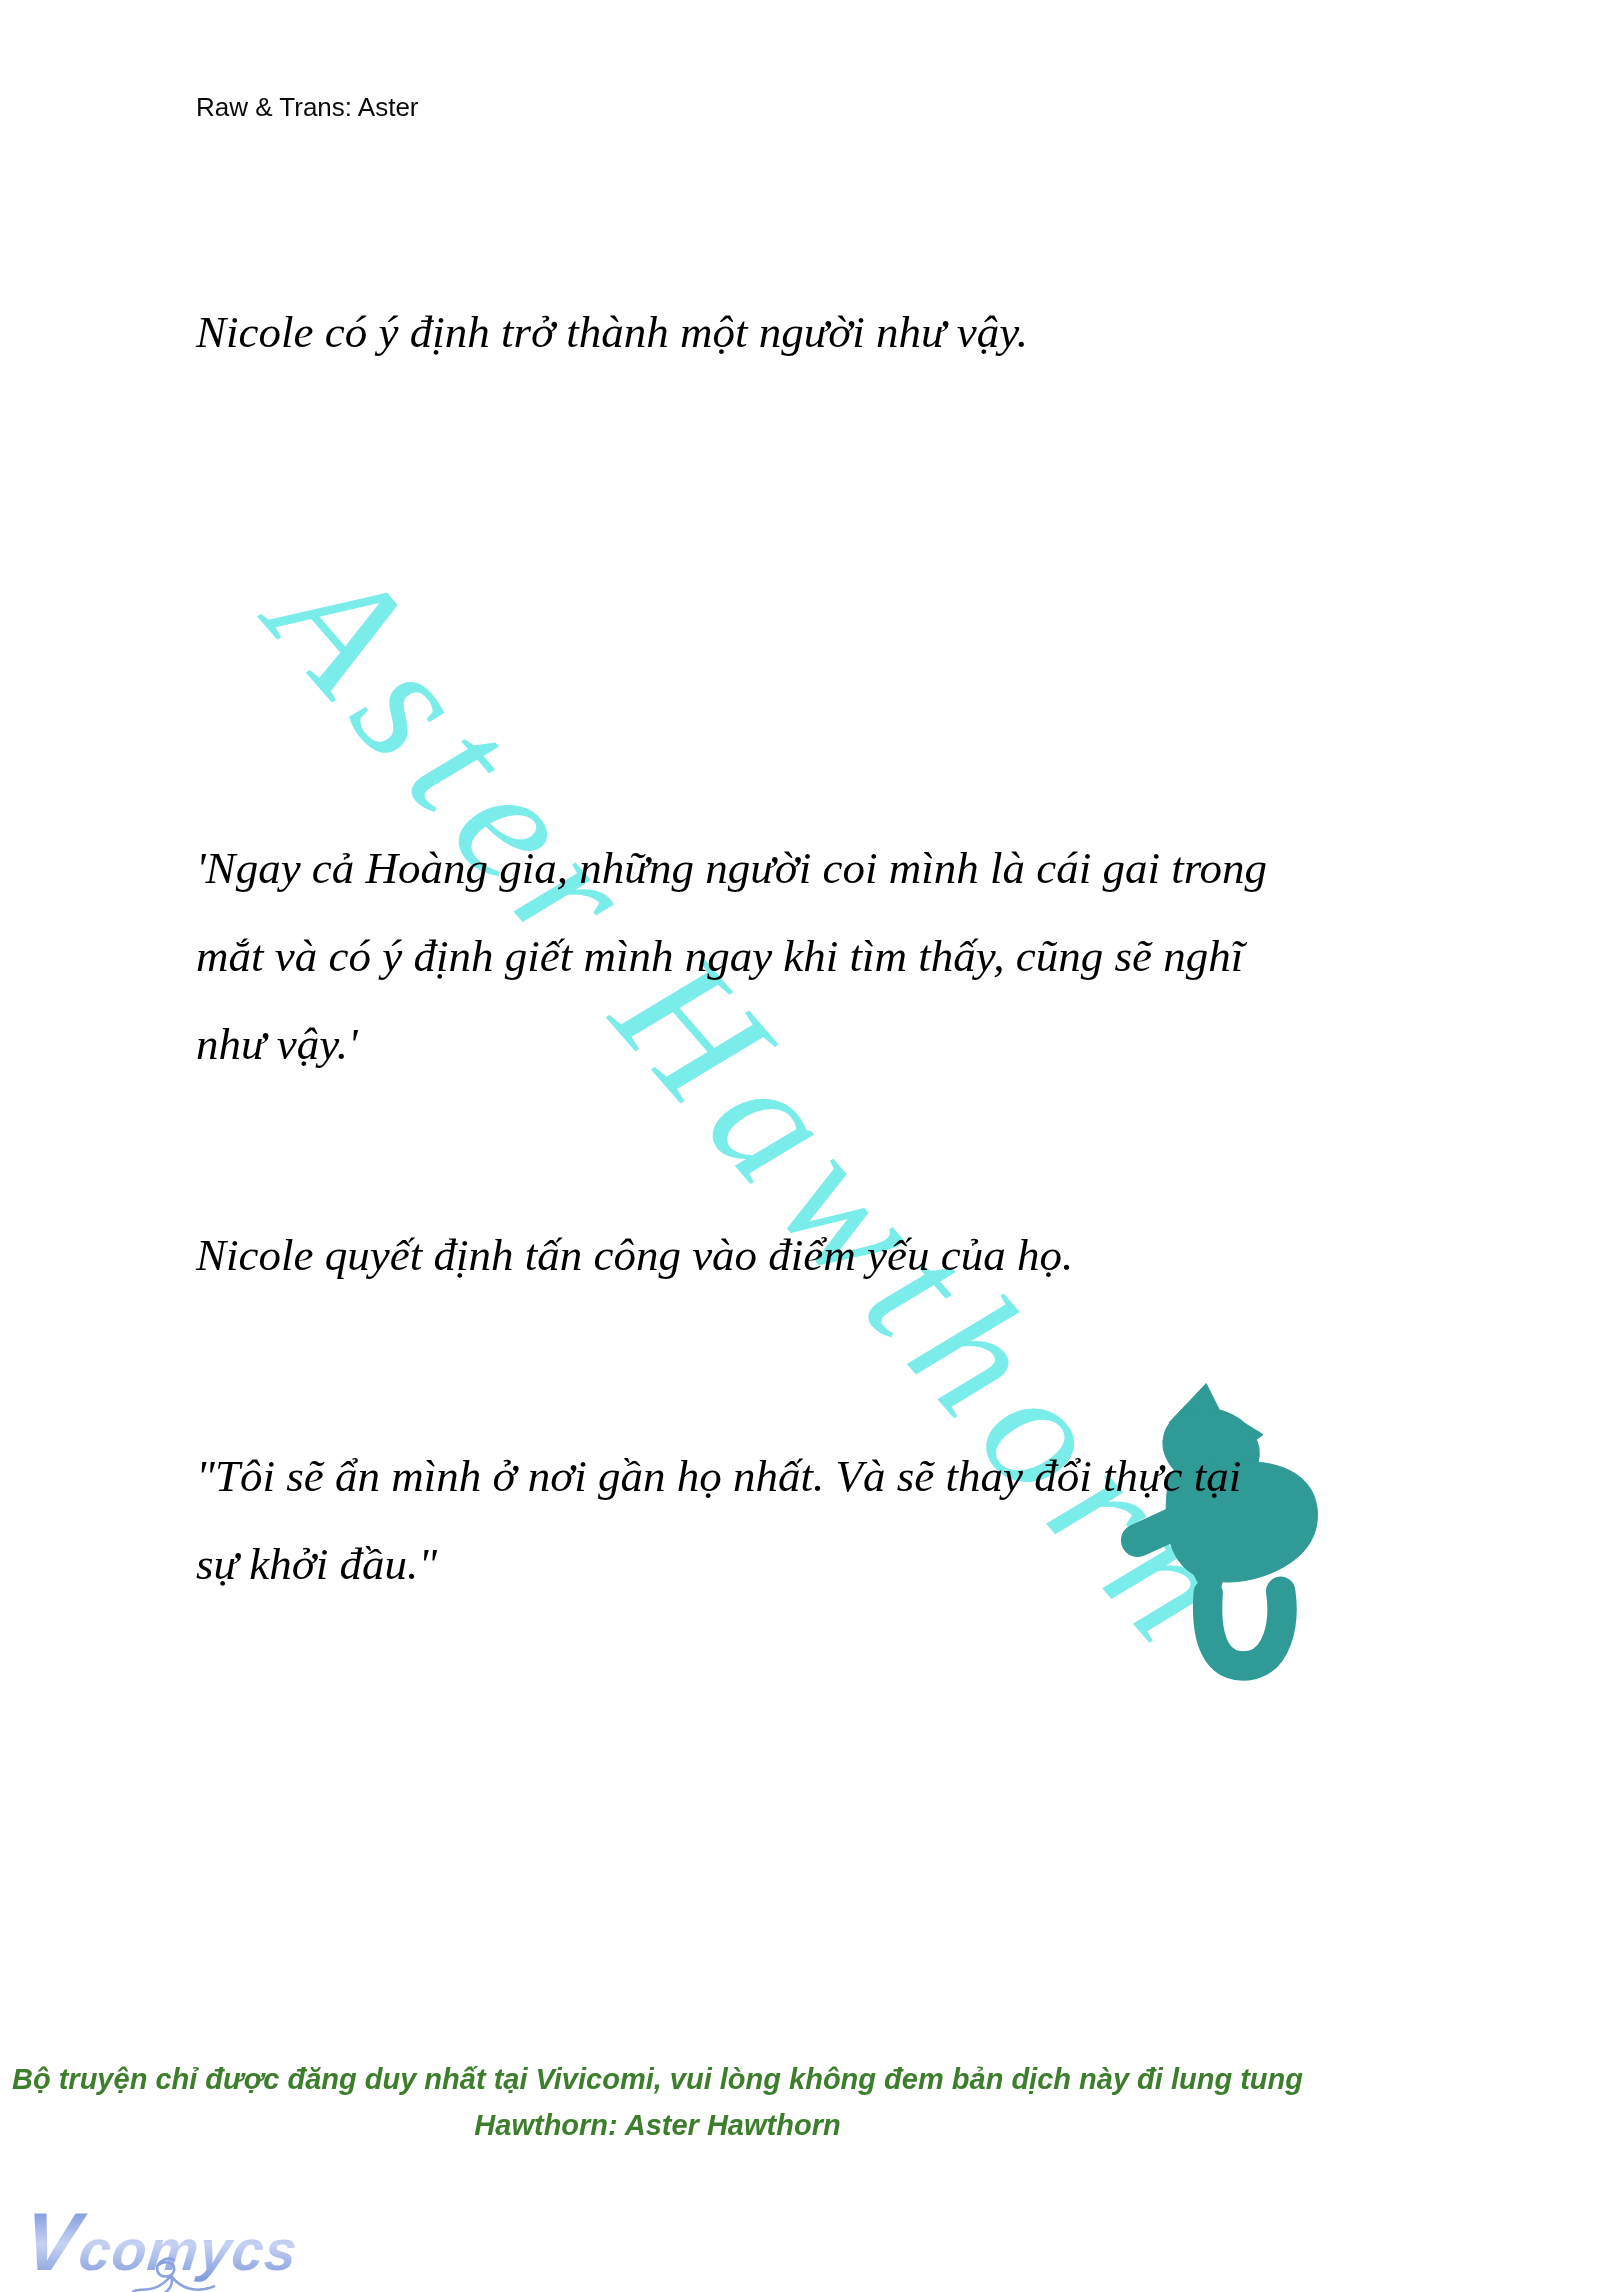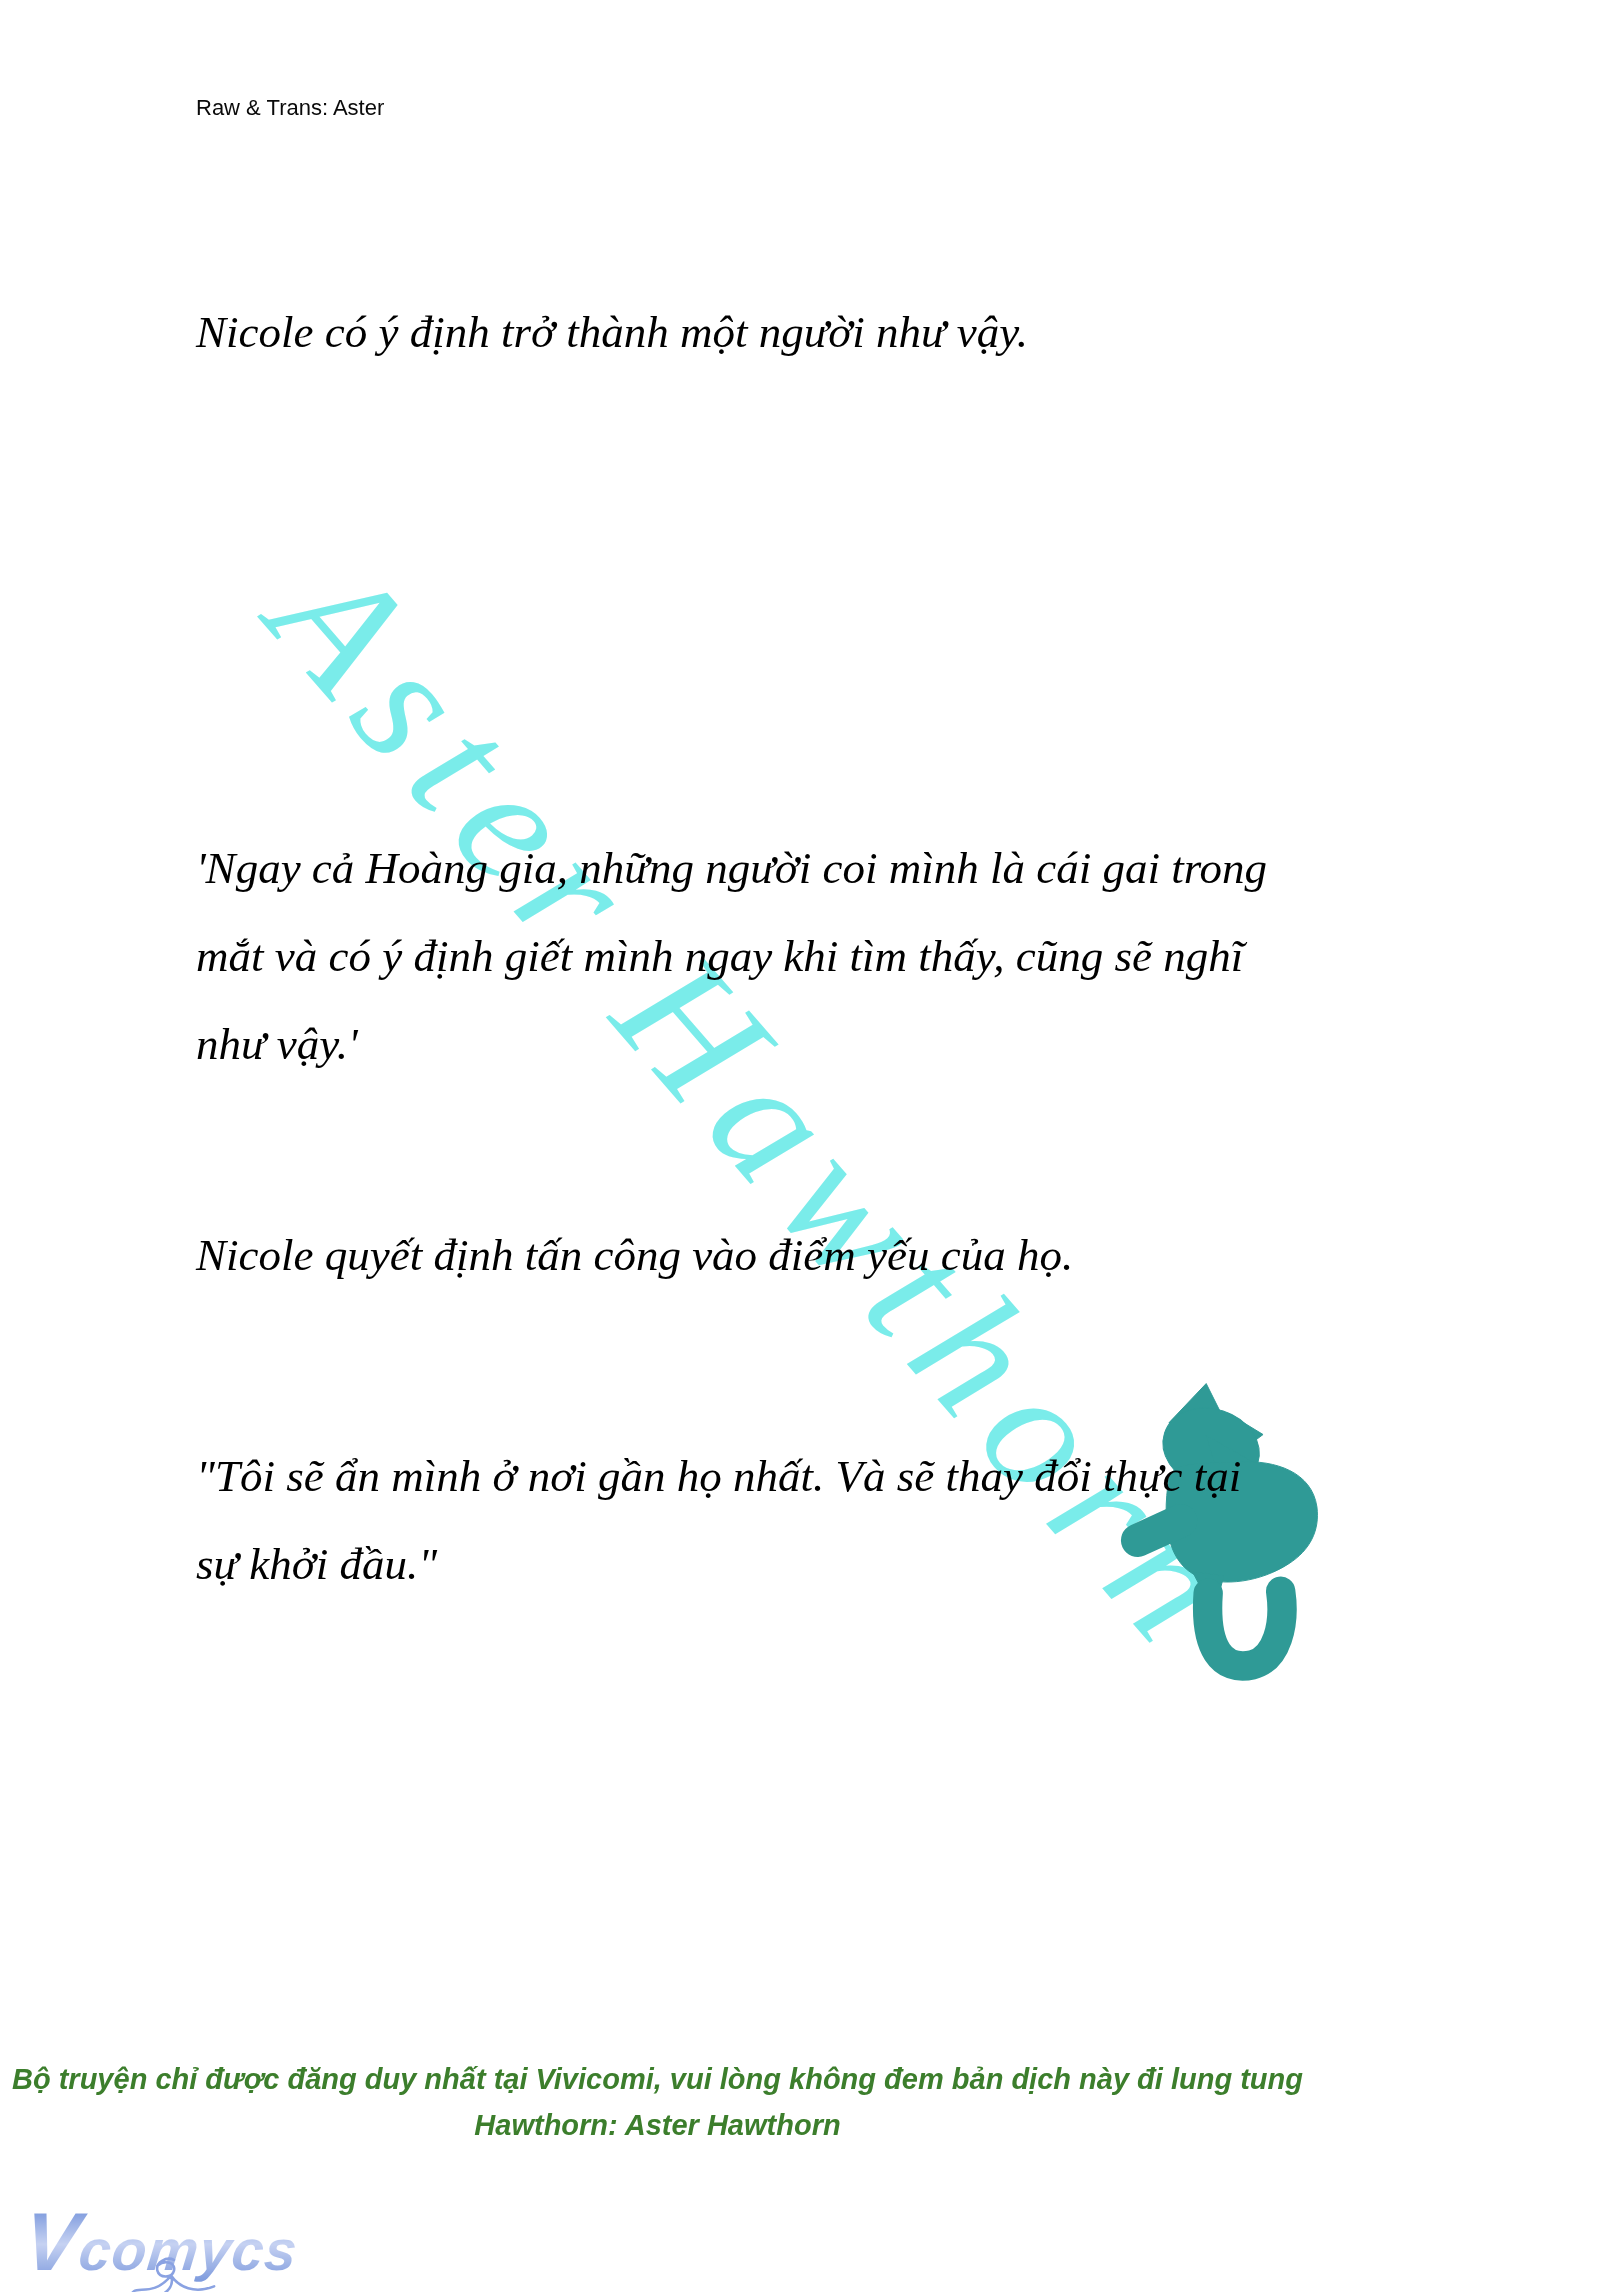--- a/index.html
+++ b/index.html
@@ -8,21 +8,21 @@
     width:1621px;height:2293px;
     background:#ffffff;
     overflow:hidden;
     font-family:"Liberation Serif", serif;
     color:#000;
   }
   
   .doc-header{
     position:absolute;left:196px;top:88px;
     font-family:"Liberation Sans", sans-serif;
-    font-size:22px;line-height:39px;color:#0a0a0a;
+    font-size:26px;line-height:39px;color:#0a0a0a;
     white-space:nowrap;
     z-index:3;
   }
   
   .para{
     position:absolute;left:196px;width:1245px;
     font-size:45px;
     z-index:2;
     font-style:italic;
   }

